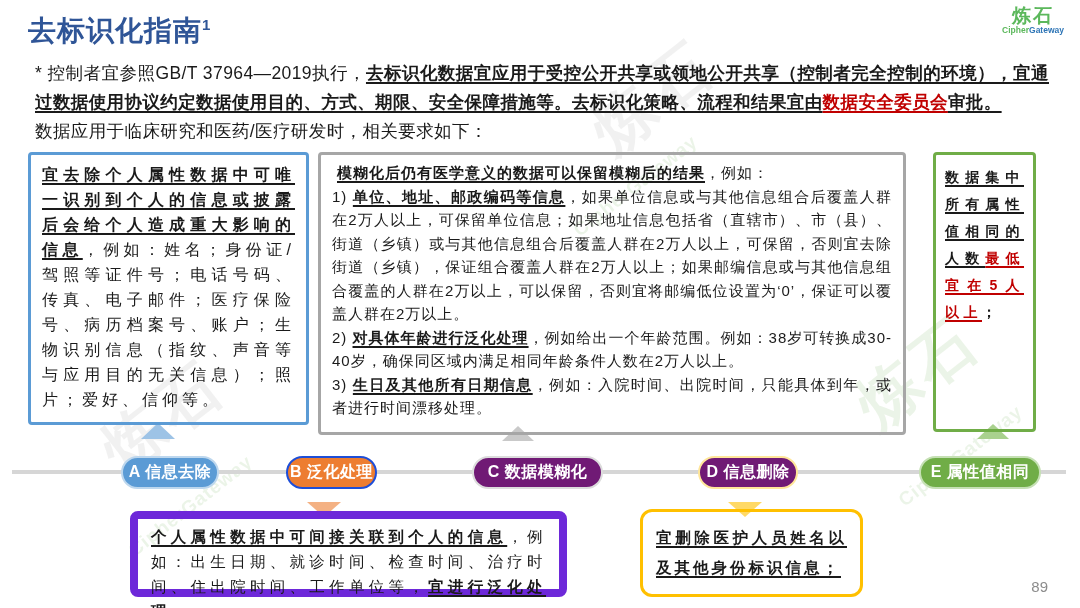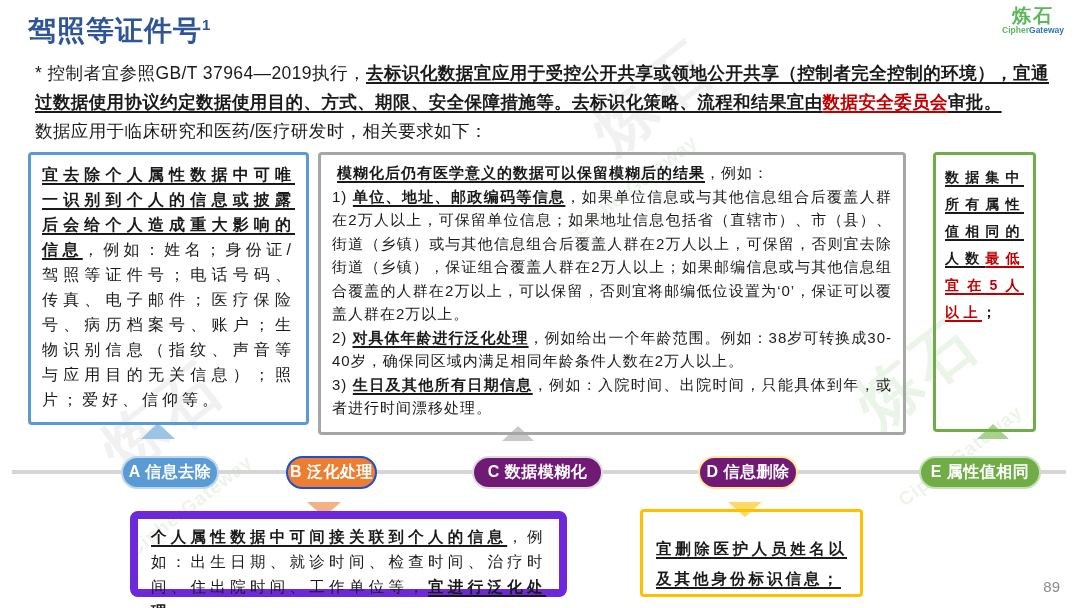--- a/index.html
+++ b/index.html
@@ -44,21 +44,21 @@
                  border:3px solid #A6A6A6; padding:6px 11px;
                  font-size:15px; line-height:23.5px; letter-spacing:1px; }
   .box-fuzzify .lead { text-indent:5px; }
   .box-same    { left:933px; top:152px; width:103px; height:280px;
                  border:3px solid #70AD47; padding:9px 9px;
                  font-size:14px; line-height:27px; letter-spacing:4.5px; }
   .box-general { left:130px; top:511px; width:437px; height:86px;
                  border:8px solid #6d28d9; border-radius:8px; padding:5px 13px;
                  font-size:15.5px; line-height:25px; letter-spacing:3.5px; }
   .box-delete  { left:640px; top:509px; width:223px; height:88px;
-                 border:3px solid #FFC000; border-radius:4px; padding:22px 13px;
+                 border:3px solid #FFC000; border-radius:12px; padding:11px 13px;
                  font-size:15.5px; line-height:30px; letter-spacing:3px; }
 
   
   .timeline { position:absolute; left:12px; top:470px; width:1054px; height:4px;
               background:#D6D6D6; z-index:1; }
   .badge { position:absolute; top:456px; height:33px; box-sizing:border-box;
            border-radius:17px; color:#fff; font-weight:bold; font-size:16px;
            display:flex; align-items:center; justify-content:center;
            letter-spacing:0.5px; z-index:3; white-space:nowrap; }
   .badge-a { left:121px; width:98px;  background:#5B9BD5; border:2px solid #BDD7EE; }
@@ -68,35 +68,35 @@
   .badge-e { left:919px; width:122px; background:#70AD47; border:2px solid #C5E0B4; }
 
   
   .tri { position:absolute; width:0; height:0; z-index:1; }
   .tri-up-blue    { left:141px; top:423px; border-left:17px solid transparent; border-right:17px solid transparent; border-bottom:16px solid #9DC3E6; }
   .tri-up-gray    { left:502px; top:426px; border-left:16px solid transparent; border-right:16px solid transparent; border-bottom:15px solid #C9C9C9; }
   .tri-up-green   { left:977px; top:424px; border-left:16px solid transparent; border-right:16px solid transparent; border-bottom:15px solid #A9D18E; }
   .tri-down-orange{ left:307px; top:502px; border-left:17px solid transparent; border-right:17px solid transparent; border-top:15px solid #F4B183; }
   .tri-down-yellow{ left:728px; top:502px; border-left:17px solid transparent; border-right:17px solid transparent; border-top:15px solid #FFD966; }
 
-  .page-num { position:absolute; right:20px; top:578px; font-size:15px; color:#8c8c8c; z-index:2; }
+  .page-num { position:absolute; right:32px; top:578px; font-size:15px; color:#8c8c8c; z-index:2; }
 </style>
 </head>
 <body>
 
 <div class="slide">
 
   <span class="wm wm-big wm-gray" style="left:585px; top:55px;">炼石</span>
   <span class="wm wm-small wm-green" style="left:560px; top:175px;">CipherGateway</span>
   <span class="wm wm-big wm-gray" style="left:95px;  top:375px;">炼石</span>
   <span class="wm wm-small wm-green" style="left:115px; top:495px;">CipherGateway</span>
   <span class="wm wm-big wm-green" style="left:850px; top:330px;">炼石</span>
   <span class="wm wm-small wm-green" style="left:885px; top:445px;">CipherGateway</span>
 
-  <h1 class="title"><span>驾照等证件号</span><sup>1</sup></h1>
+  <h1 class="title"><span>去标识化指南</span><sup>1</sup></h1>
 
   <div class="logo">
     <div class="logo-cn">炼石</div>
     <div class="logo-en"><span class="g1">Cipher</span><span class="g2">Gateway</span></div>
   </div>
 
   <div class="intro">
     <p><span>* 控制者宜参照GB/T 37964—2019执行，</span><span class="b u">去标识化数据宜应用于受控公开共享或领地公开共享（控制者完全控制的环境），宜通过数据使用协议约定数据使用目的、方式、期限、安全保障措施等。</span><span class="b u">去标识化策略、流程和结果宜由</span><span class="b u red">数据安全委员会</span><span class="b u">审批。</span></p>
     <p><span>数据应用于临床研究和医药/医疗研发时，相关要求如下：</span></p>
   </div>

